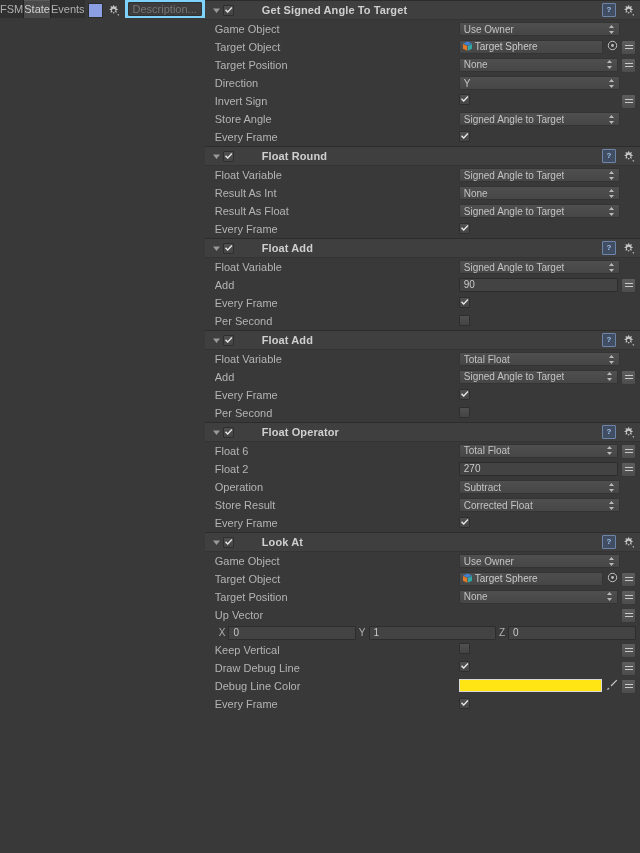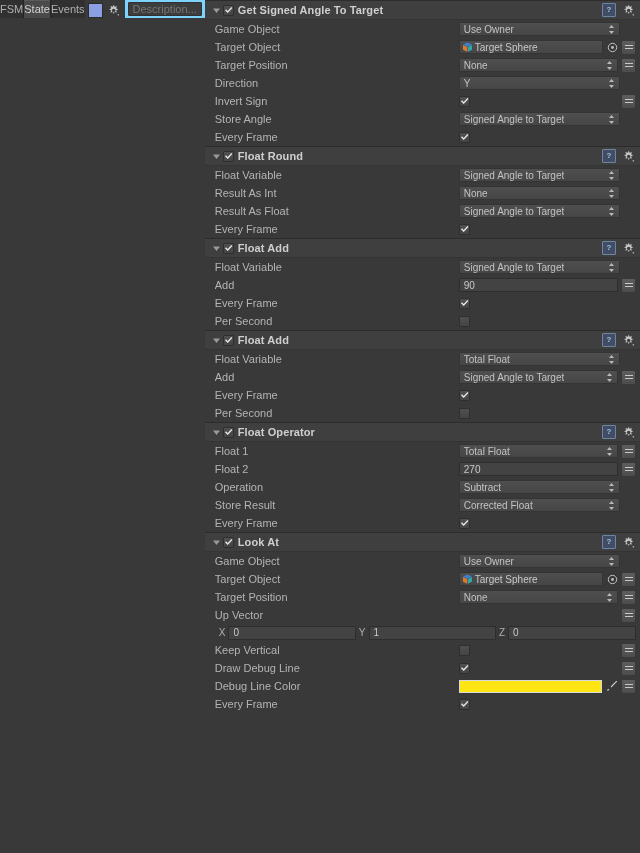--- a/index.html
+++ b/index.html
@@ -36,30 +36,30 @@
 
   
   .actions{flex:1 1 auto;overflow:hidden;background:#393939;}
   .action{background:#393939;}
   .act-head{height:18px;display:flex;align-items:center;background:#3f3f3f;
             border-top:1px solid #2c2c2c;border-bottom:1px solid #343434;
             padding:0 4px 0 6px;position:relative;}
   .foldout{width:11px;height:11px;flex:0 0 auto;display:flex;align-items:center;justify-content:center;}
   .foldout svg{display:block;}
   .act-check{width:11px;height:11px;flex:0 0 auto;margin:0 4px 0 1px;}
-  .act-title{font-size:11px;font-weight:bold;color:#cfcfcf;letter-spacing:0.1px;white-space:nowrap;}
+  .act-title{font-size:11px;font-weight:bold;color:#cfcfcf;letter-spacing:0.1px;white-space:nowrap;margin-left:24px;}
   .act-icons{margin-left:auto;display:flex;align-items:center;gap:4px;}
   .help-icon{width:12px;height:12px;background:#404d62;border:1px solid #6d85a8;
              border-radius:1px;display:flex;align-items:center;justify-content:center;
              font-size:8px;color:#9fc2e8;line-height:1;font-weight:bold;}
 
   
   .row{height:18px;display:flex;align-items:center;padding:0 4px 0 10px;box-sizing:border-box;}
   .lbl{width:244px;flex:0 0 auto;font-size:11px;color:#b4b4b4;white-space:nowrap;overflow:hidden;}
-  .ctl{flex:1 1 auto;display:flex;align-items:center;gap:3px;min-width:0;}
+  .ctl{flex:1 1 auto;display:flex;align-items:flex-start;gap:3px;min-width:0;}
 
   .popup{flex:1 1 auto;height:14px;background:#4b4b4b;border:1px solid #343434;border-radius:1px;
          display:flex;align-items:center;padding:0 4px;color:#c3c3c3;font-size:10px;
          box-sizing:border-box;min-width:0;position:relative;
          background-image:linear-gradient(#4f4f4f,#464646);}
   .popup .pv{overflow:hidden;white-space:nowrap;text-overflow:ellipsis;}
   .stepper{margin-left:auto;padding-left:4px;flex:0 0 auto;display:flex;align-items:center;}
 
   .textfield{flex:1 1 auto;height:14px;background:#434343;border:1px solid #2d2d2d;border-radius:1px;
              display:flex;align-items:center;padding:0 4px;color:#c9c9c9;font-size:10px;
@@ -521,21 +521,21 @@
             <div class="gear">
               <svg width="13" height="13" viewBox="0 0 13 13">
                 <path fill="#c6c6c6" d="M6.2 1.2l.9 0 .2 1.2 1 .45.95-.75.65.65-.72.98.42 1 1.2.2 0 .9-1.2.2-.42 1 .72.98-.65.65-.95-.75-1 .42-.2 1.2-.9 0-.2-1.2-1-.42-.98.75-.65-.65.75-.98-.42-1-1.2-.2 0-.9 1.2-.2.42-1-.75-.98.65-.65.98.75 1-.45z"></path>
                 <circle cx="6.65" cy="6.5" r="1.75" fill="#3f3f3f"></circle>
                 <path fill="#c6c6c6" d="M10.4 10.2l1.8 0 -.9 1.7z"></path>
               </svg>
             </div>
           </span>
         </div>
         <div class="row">
-          <span class="lbl">Float 1</span>
+          <span class="lbl">Float 6</span>
           <span class="ctl">
             <span class="popup">
               <span class="pv">Total Float</span>
               <span class="stepper">
                 <svg width="7" height="11" viewBox="0 0 7 11">
                   <path fill="#b9b9b9" d="M3.5 1L6 4H1z"></path>
                   <path fill="#b9b9b9" d="M3.5 10L1 7h5z"></path>
                 </svg>
               </span>
             </span>

